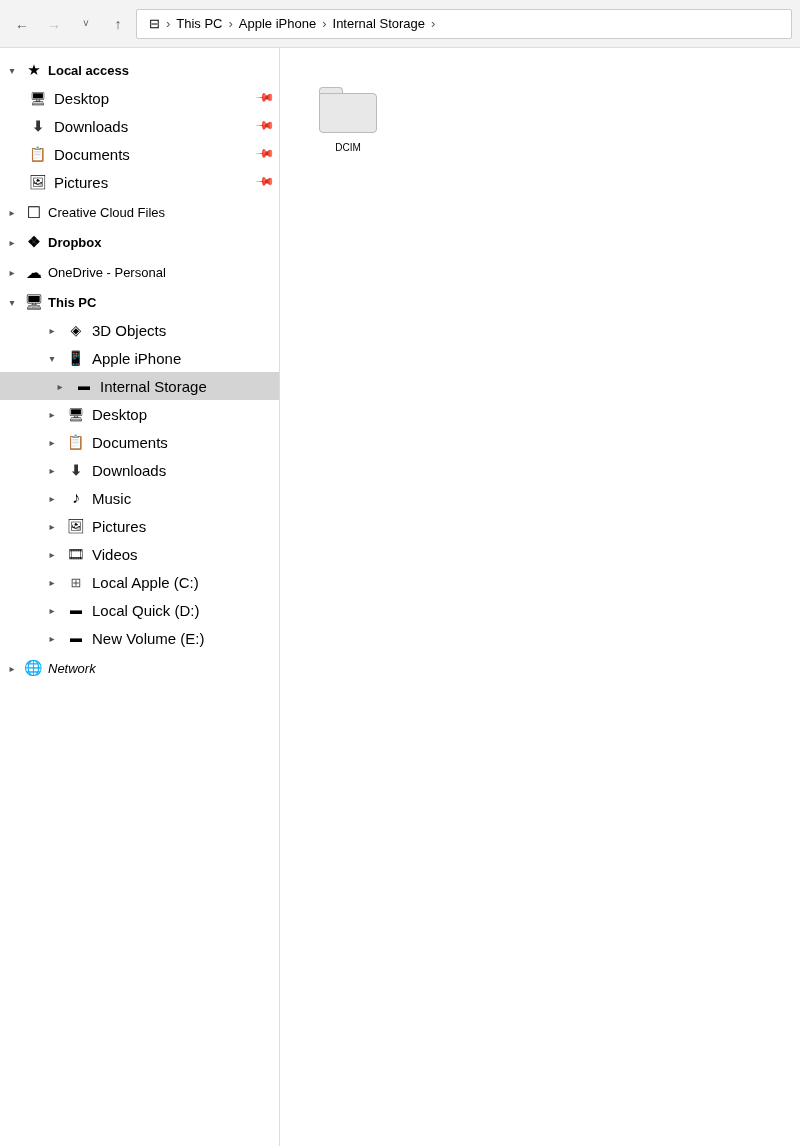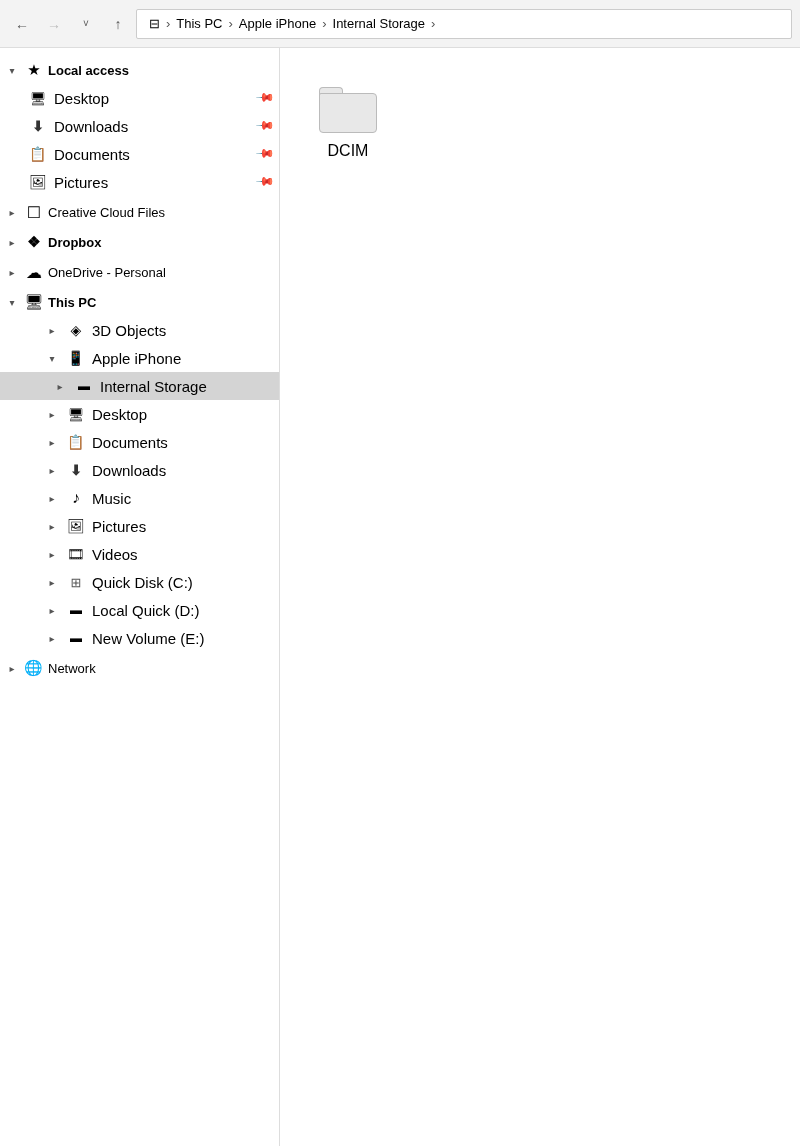--- a/index.html
+++ b/index.html
@@ -196,21 +196,21 @@
       left: 0;
       width: 24px;
       height: 10px;
       background: #e8e8e8;
       border-radius: 4px 4px 0 0;
       border: 1.5px solid #bbb;
       border-bottom: none;
     }
 
     .folder-name {
-      font-size: 16px;
+      font-size: 10px;
       text-align: center;
       margin-top: 4px;
       color: #000;
       word-break: break-word;
       max-width: 80px;
     }
     .icon-downloads::before { content: '⬇'; font-size: 14px; font-weight: bold; color: #333; }
   </style>
 </head>
 <body>
@@ -349,41 +349,41 @@
 
       <div class="sidebar-item level2">
         <span class="chevron closed"></span>
         <span class="item-icon">🎞</span>
         <span class="item-label">Videos</span>
       </div>
 
       <div class="sidebar-item level2">
         <span class="chevron closed"></span>
         <span class="item-icon" style="font-size:13px; color:#555;">⊞</span>
-        <span class="item-label">Quick Disk (C:)</span>
+        <span class="item-label">Local Apple (C:)</span>
       </div>
 
       <div class="sidebar-item level2">
         <span class="chevron closed"></span>
         <span class="item-icon" style="font-size:12px;">▬</span>
         <span class="item-label">Local Quick (D:)</span>
       </div>
 
       <div class="sidebar-item level2">
         <span class="chevron closed"></span>
         <span class="item-icon" style="font-size:12px;">▬</span>
         <span class="item-label">New Volume (E:)</span>
       </div>
     </div>
 
     <div class="sidebar-section">
       <div class="sidebar-header">
         <span class="chevron closed"></span>
         <span class="section-icon">🌐</span>
-        <span class="sidebar-label" style="font-weight:400;">Network</span>
+        <span class="sidebar-label" style="font-weight:400;font-style:italic;">Network</span>
       </div>
     </div>
 
   </div>
 
   <div class="content-area">
     <div class="folder-grid">
 
       <div class="folder-item">
         <div class="folder-icon-wrap">

